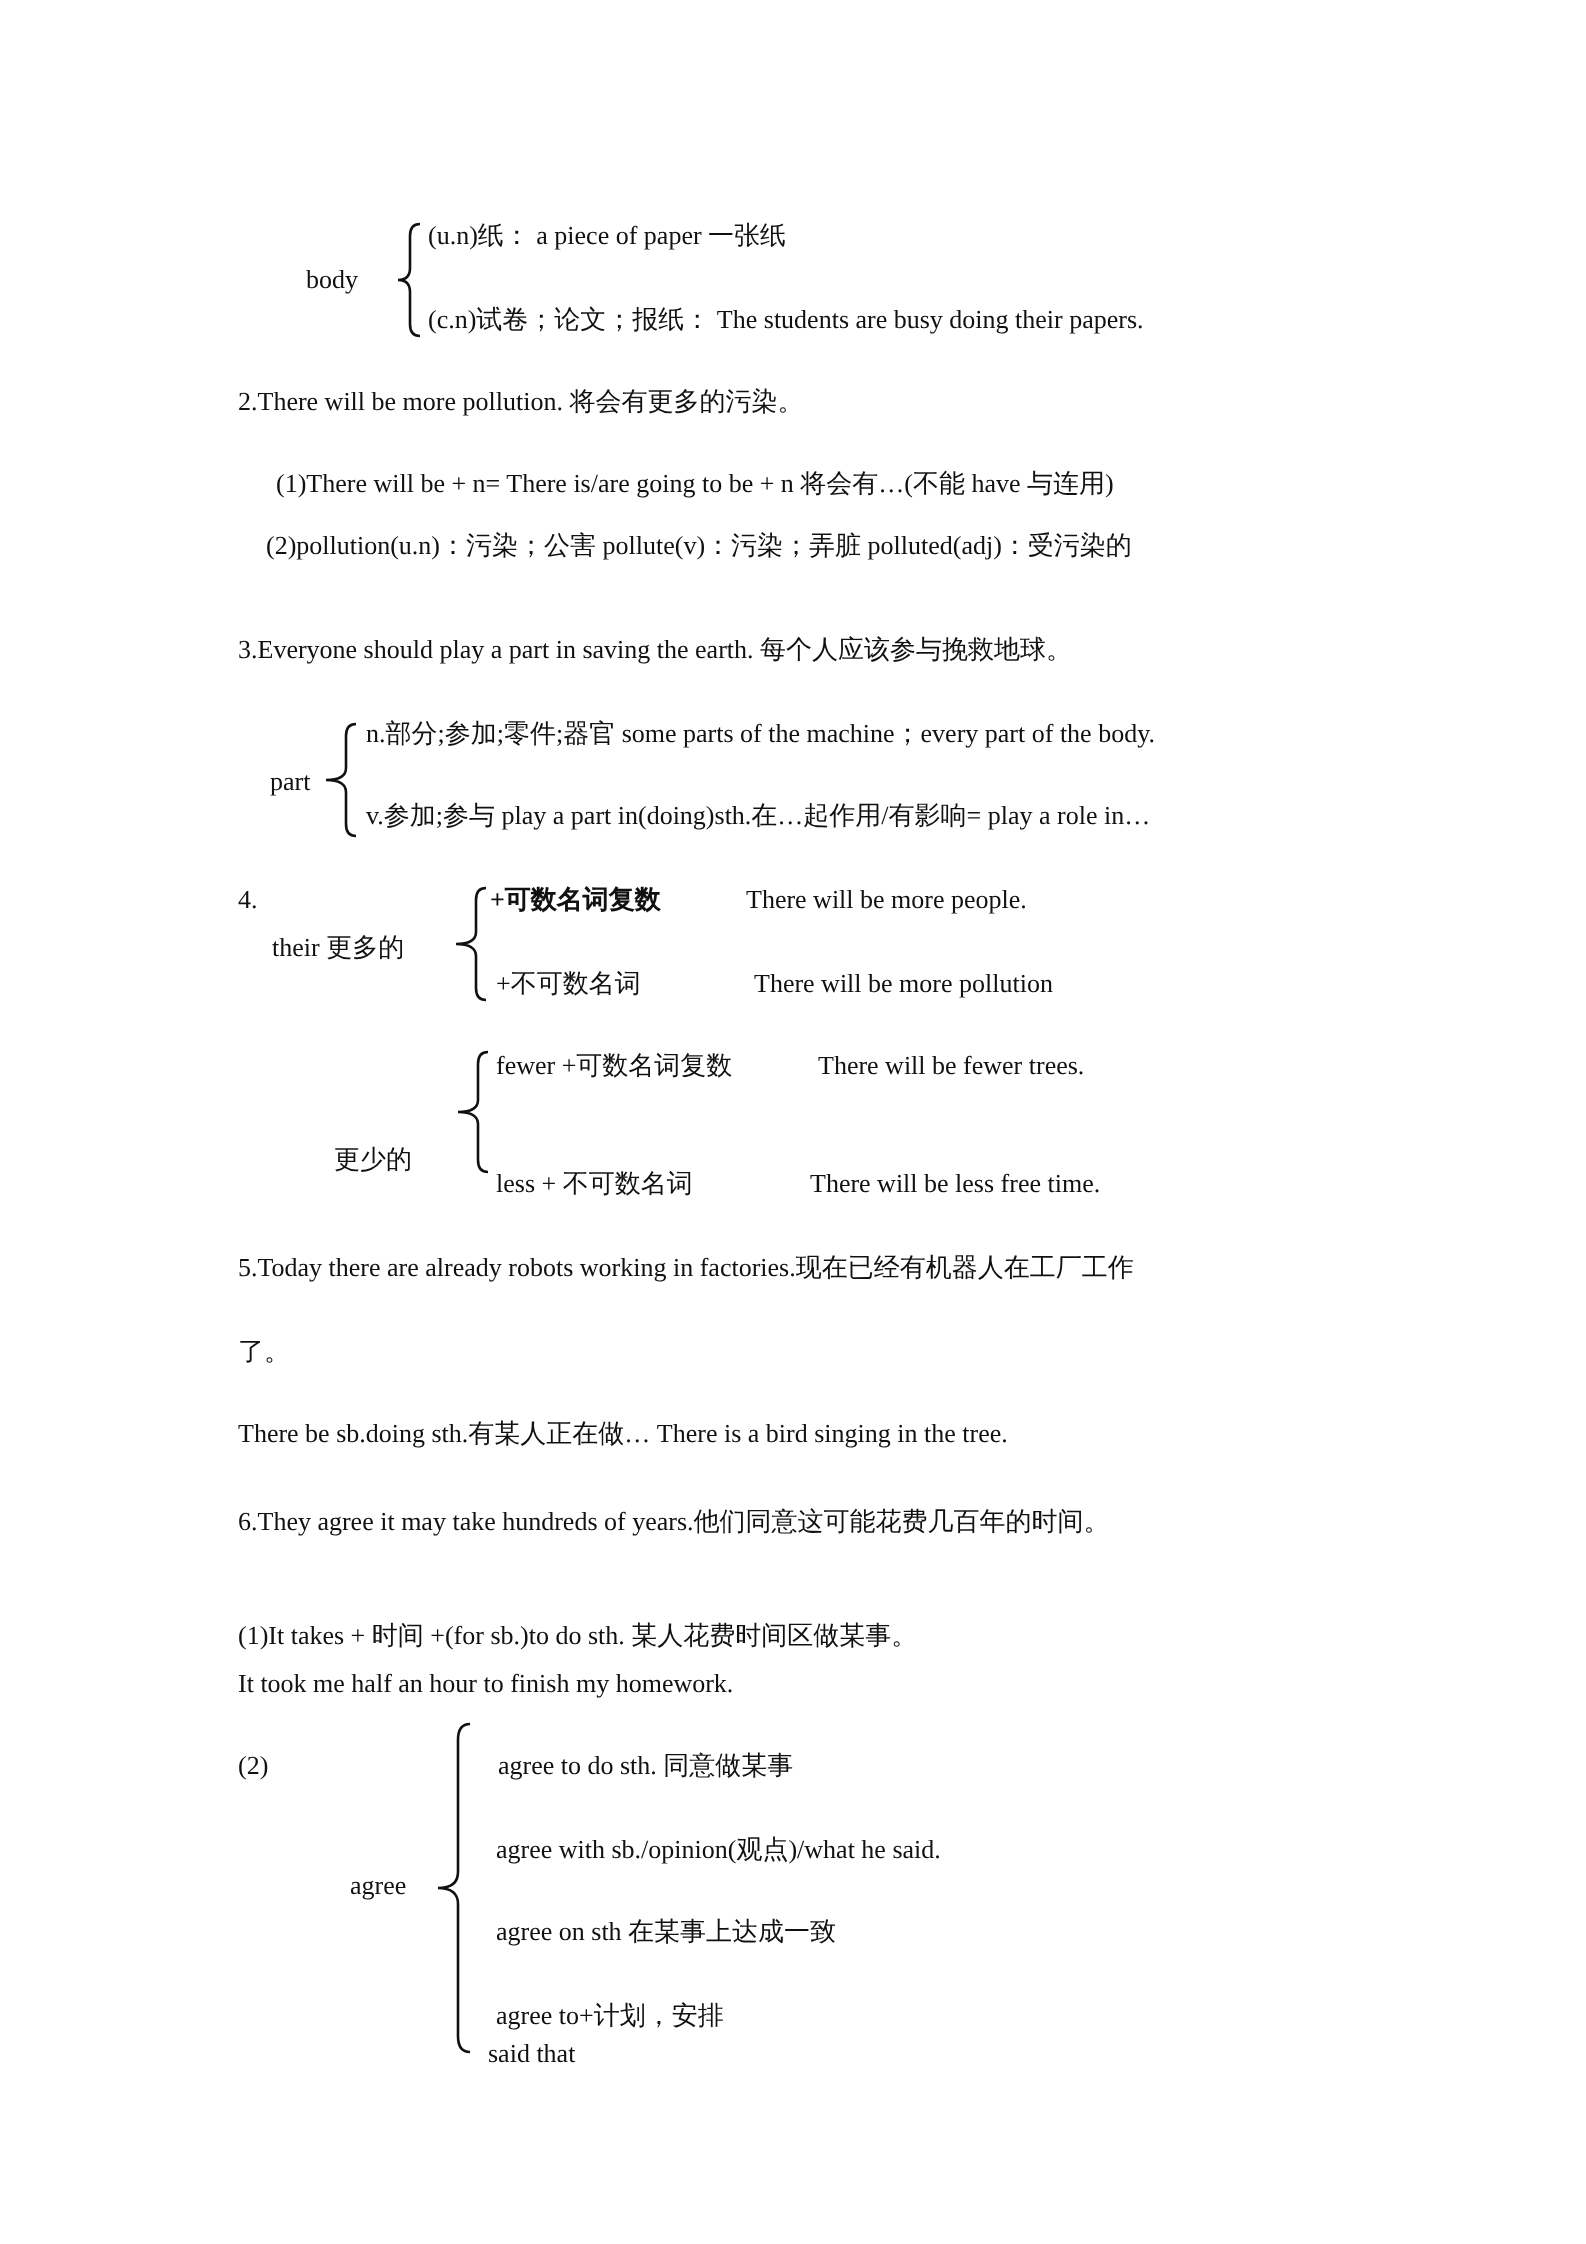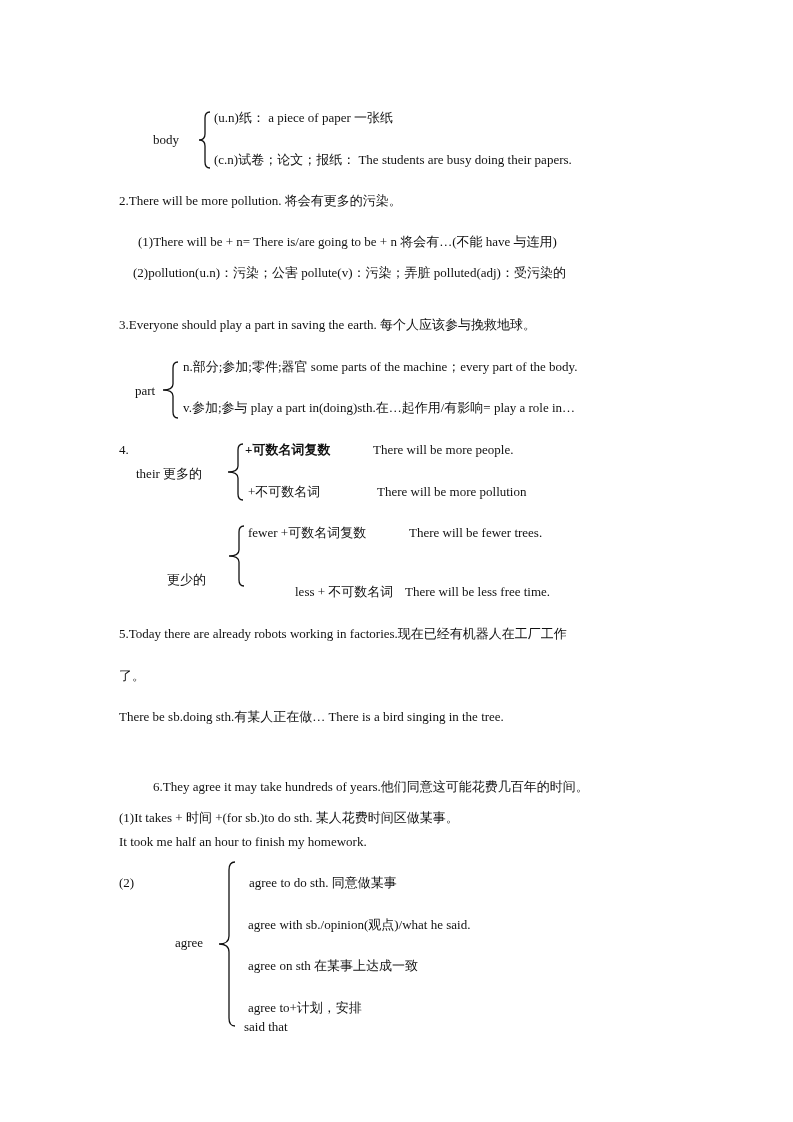--- a/index.html
+++ b/index.html
@@ -48,28 +48,28 @@
 <div class="t" style="left:377px; top:483px;">There will be more pollution</div>
 
 <div class="t" style="left:167px; top:547px;margin-top:24px;">更少的</div>
 <div class="brace" style="left:226px; top:524px;">
   <svg width="20" height="64" viewBox="0 0 20 64">
       <path d="M18 2 Q13 2 13 8 L13 26 Q13 32 3 32 Q13 32 13 38 L13 56 Q13 62 18 62" fill="none" stroke="#111" stroke-width="1.3"></path>
     </svg>
 </div>
 <div class="t" style="left:248px; top:524px;">fewer +可数名词复数</div>
 <div class="t" style="left:409px; top:524px;">There will be fewer trees.</div>
-<div class="t" style="left:248px; top:583px;margin-left:47px;">less +  不可数名词</div>
+<div class="t" style="left:248px; top:583px;">less +  不可数名词</div>
 <div class="t" style="left:405px; top:583px;">There will be less free time.</div>
 
 <div class="t" style="left:119px; top:625px;">5.Today there are already robots working in factories.现在已经有机器人在工厂工作</div>
 <div class="t" style="left:119px; top:667px;">了。</div>
 <div class="t" style="left:119px; top:708px;">There be sb.doing sth.有某人正在做…    There is a bird singing in the tree.</div>
 
-<div class="t" style="left:119px; top:778px;margin-left:34px;">6.They agree it may take hundreds of years.他们同意这可能花费几百年的时间。</div>
+<div class="t" style="left:119px; top:752px;">6.They agree it may take hundreds of years.他们同意这可能花费几百年的时间。</div>
 <div class="t" style="left:119px; top:791px;margin-top:18px;">(1)It takes +  时间  +(for sb.)to do sth.  某人花费时间区做某事。</div>
 <div class="t" style="left:119px; top:833px;">It took me half an hour to finish my homework.</div>
 <div class="t" style="left:119px; top:874px;">(2)</div>
 
 <div class="t" style="left:175px; top:934px;text-align:right;">agree</div>
 <div class="brace" style="left:215px; top:860px;">
   <svg width="22" height="170" viewBox="0 0 22 170">
       <path d="M20 2 Q14 2 14 10 L14 76 Q14 84 4 84 Q14 84 14 92 L14 158 Q14 166 20 166" fill="none" stroke="#111" stroke-width="1.3"></path>
     </svg>
 </div>

